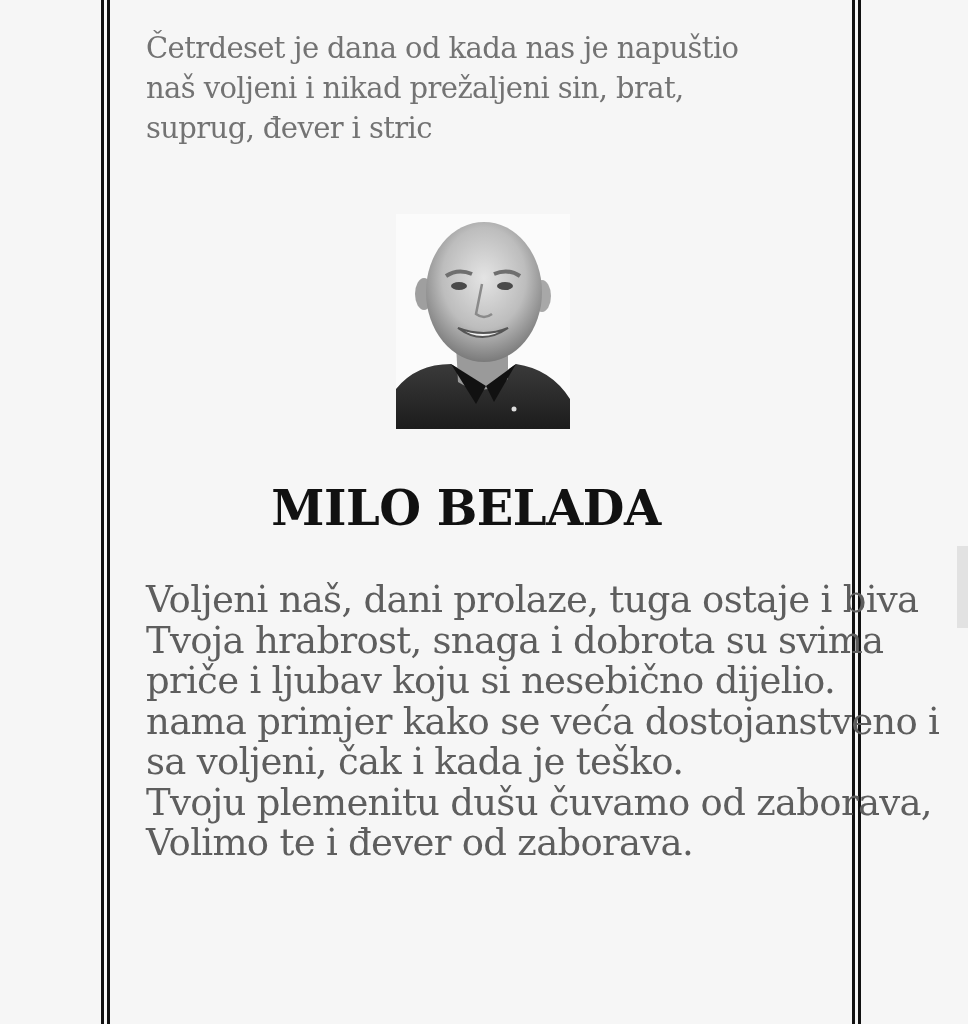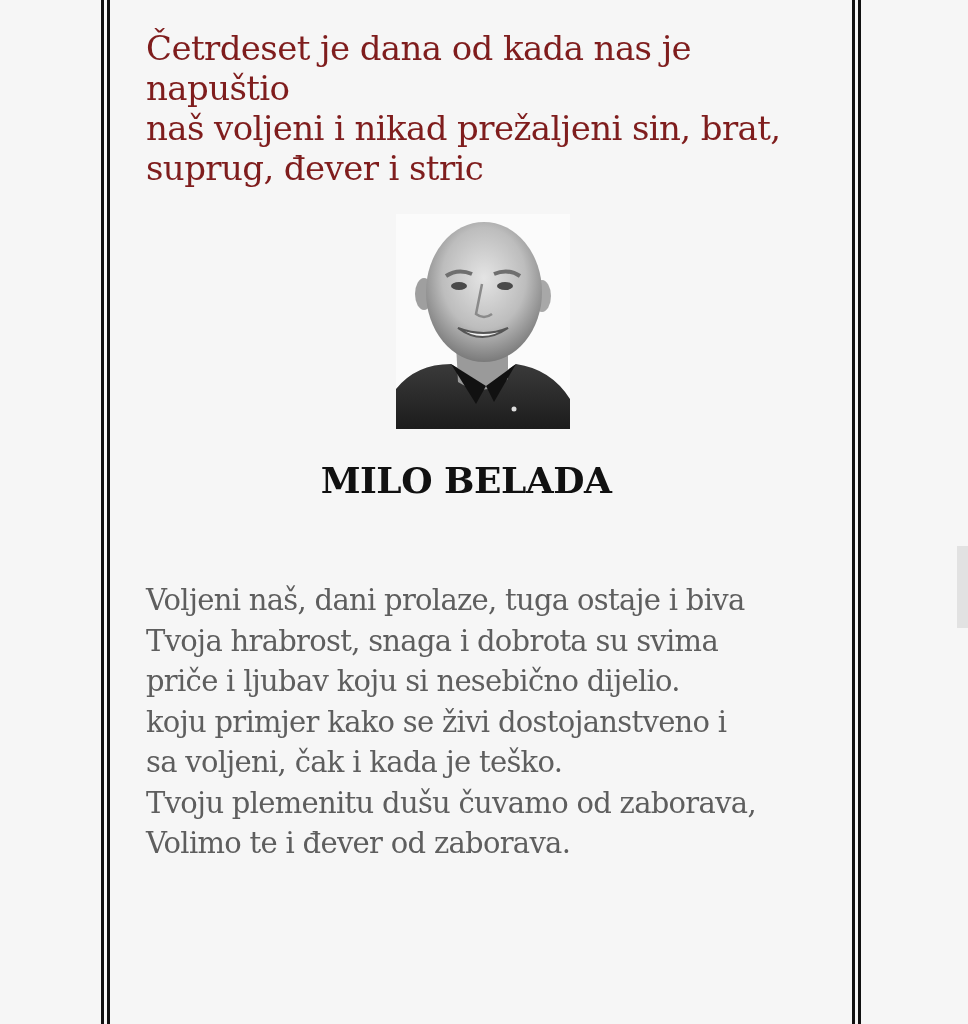--- a/index.html
+++ b/index.html
@@ -36,53 +36,53 @@
       position: absolute;
       left: 146px;
       top: 0;
       width: 690px;
     }
     .intro {
       position: absolute;
       top: 28px;
       left: 0;
       width: 690px;
-      font-size: 34px;
+      font-size: 29px;
       line-height: 40px;
-      color: #7f1d1d;
+      color: #737373;
       letter-spacing: -0.6px;
       white-space: pre-line;
     }
     .photo {
       position: absolute;
       left: 250px;
       top: 214px;
       width: 174px;
       height: 215px;
       background: #fff;
       overflow: hidden;
     }
     .name {
       position: absolute;
-      top: 454px;
+      top: 482px;
       left: 0;
       width: 640px;
       text-align: center;
-      font-size: 36px;
+      font-size: 48px;
       font-weight: bold;
       color: #111;
       letter-spacing: -0.5px;
       line-height: 52px;
     }
     .message {
       position: absolute;
       top: 580px;
       left: 0;
       width: 700px;
-      font-size: 29px;
+      font-size: 37px;
       line-height: 40.5px;
       color: #5e5e5e;
       letter-spacing: -0.7px;
     }
     .message .line {
       display: block;
       white-space: nowrap;
     }
     .scroll-tab {
       position: absolute;
@@ -143,20 +143,20 @@
       <circle cx="118" cy="195" r="2.5" fill="#ddd"></circle>
     </svg>
   </div>
 
   <div class="name">MILO BELADA</div>
 
   <div class="message">
     <span class="line">Voljeni naš, dani prolaze, tuga ostaje i biva</span>
     <span class="line">Tvoja hrabrost, snaga i dobrota su svima</span>
     <span class="line">priče i ljubav koju si nesebično dijelio.</span>
-    <span class="line">koju primjer kako se živi dostojanstveno i</span>
+    <span class="line">nama primjer kako se veća dostojanstveno i</span>
     <span class="line">sa voljeni, čak i kada je teško.</span>
     <span class="line">Tvoju plemenitu dušu čuvamo od zaborava,</span>
     <span class="line">Volimo te i đever od zaborava.</span>
   </div>
 </div>
 
 <div class="scroll-tab"></div>
 
 </body></html>

